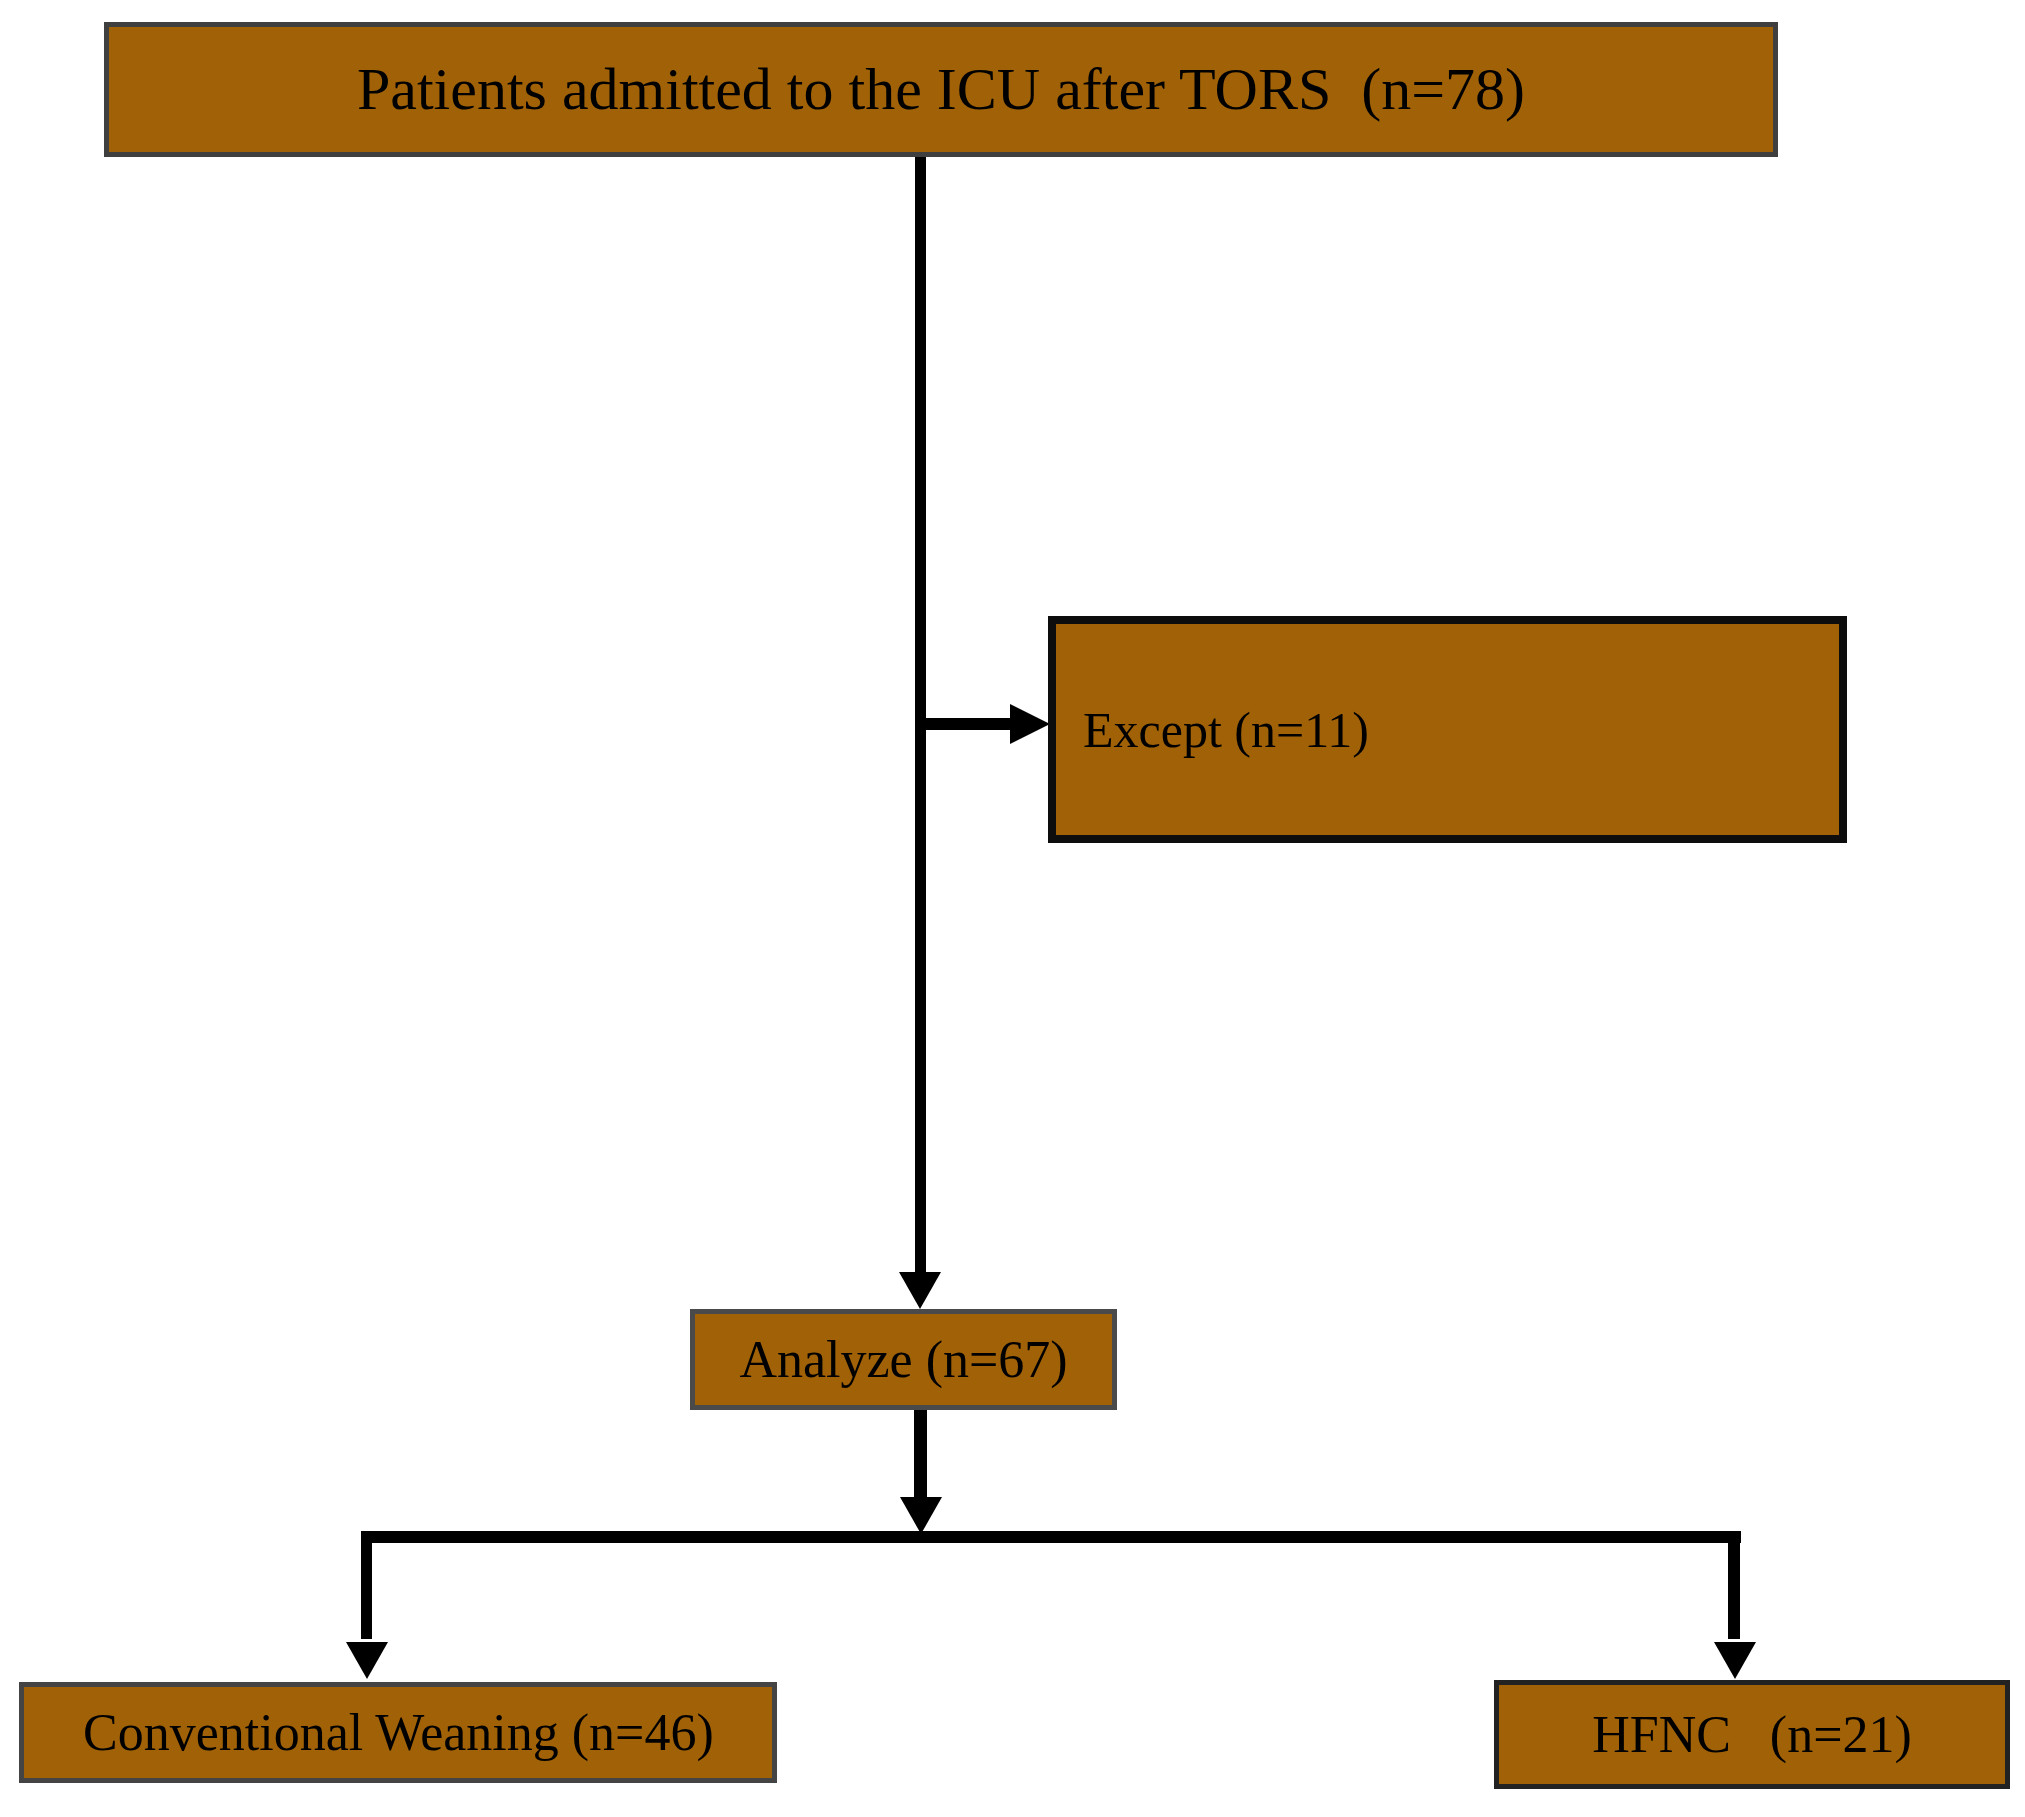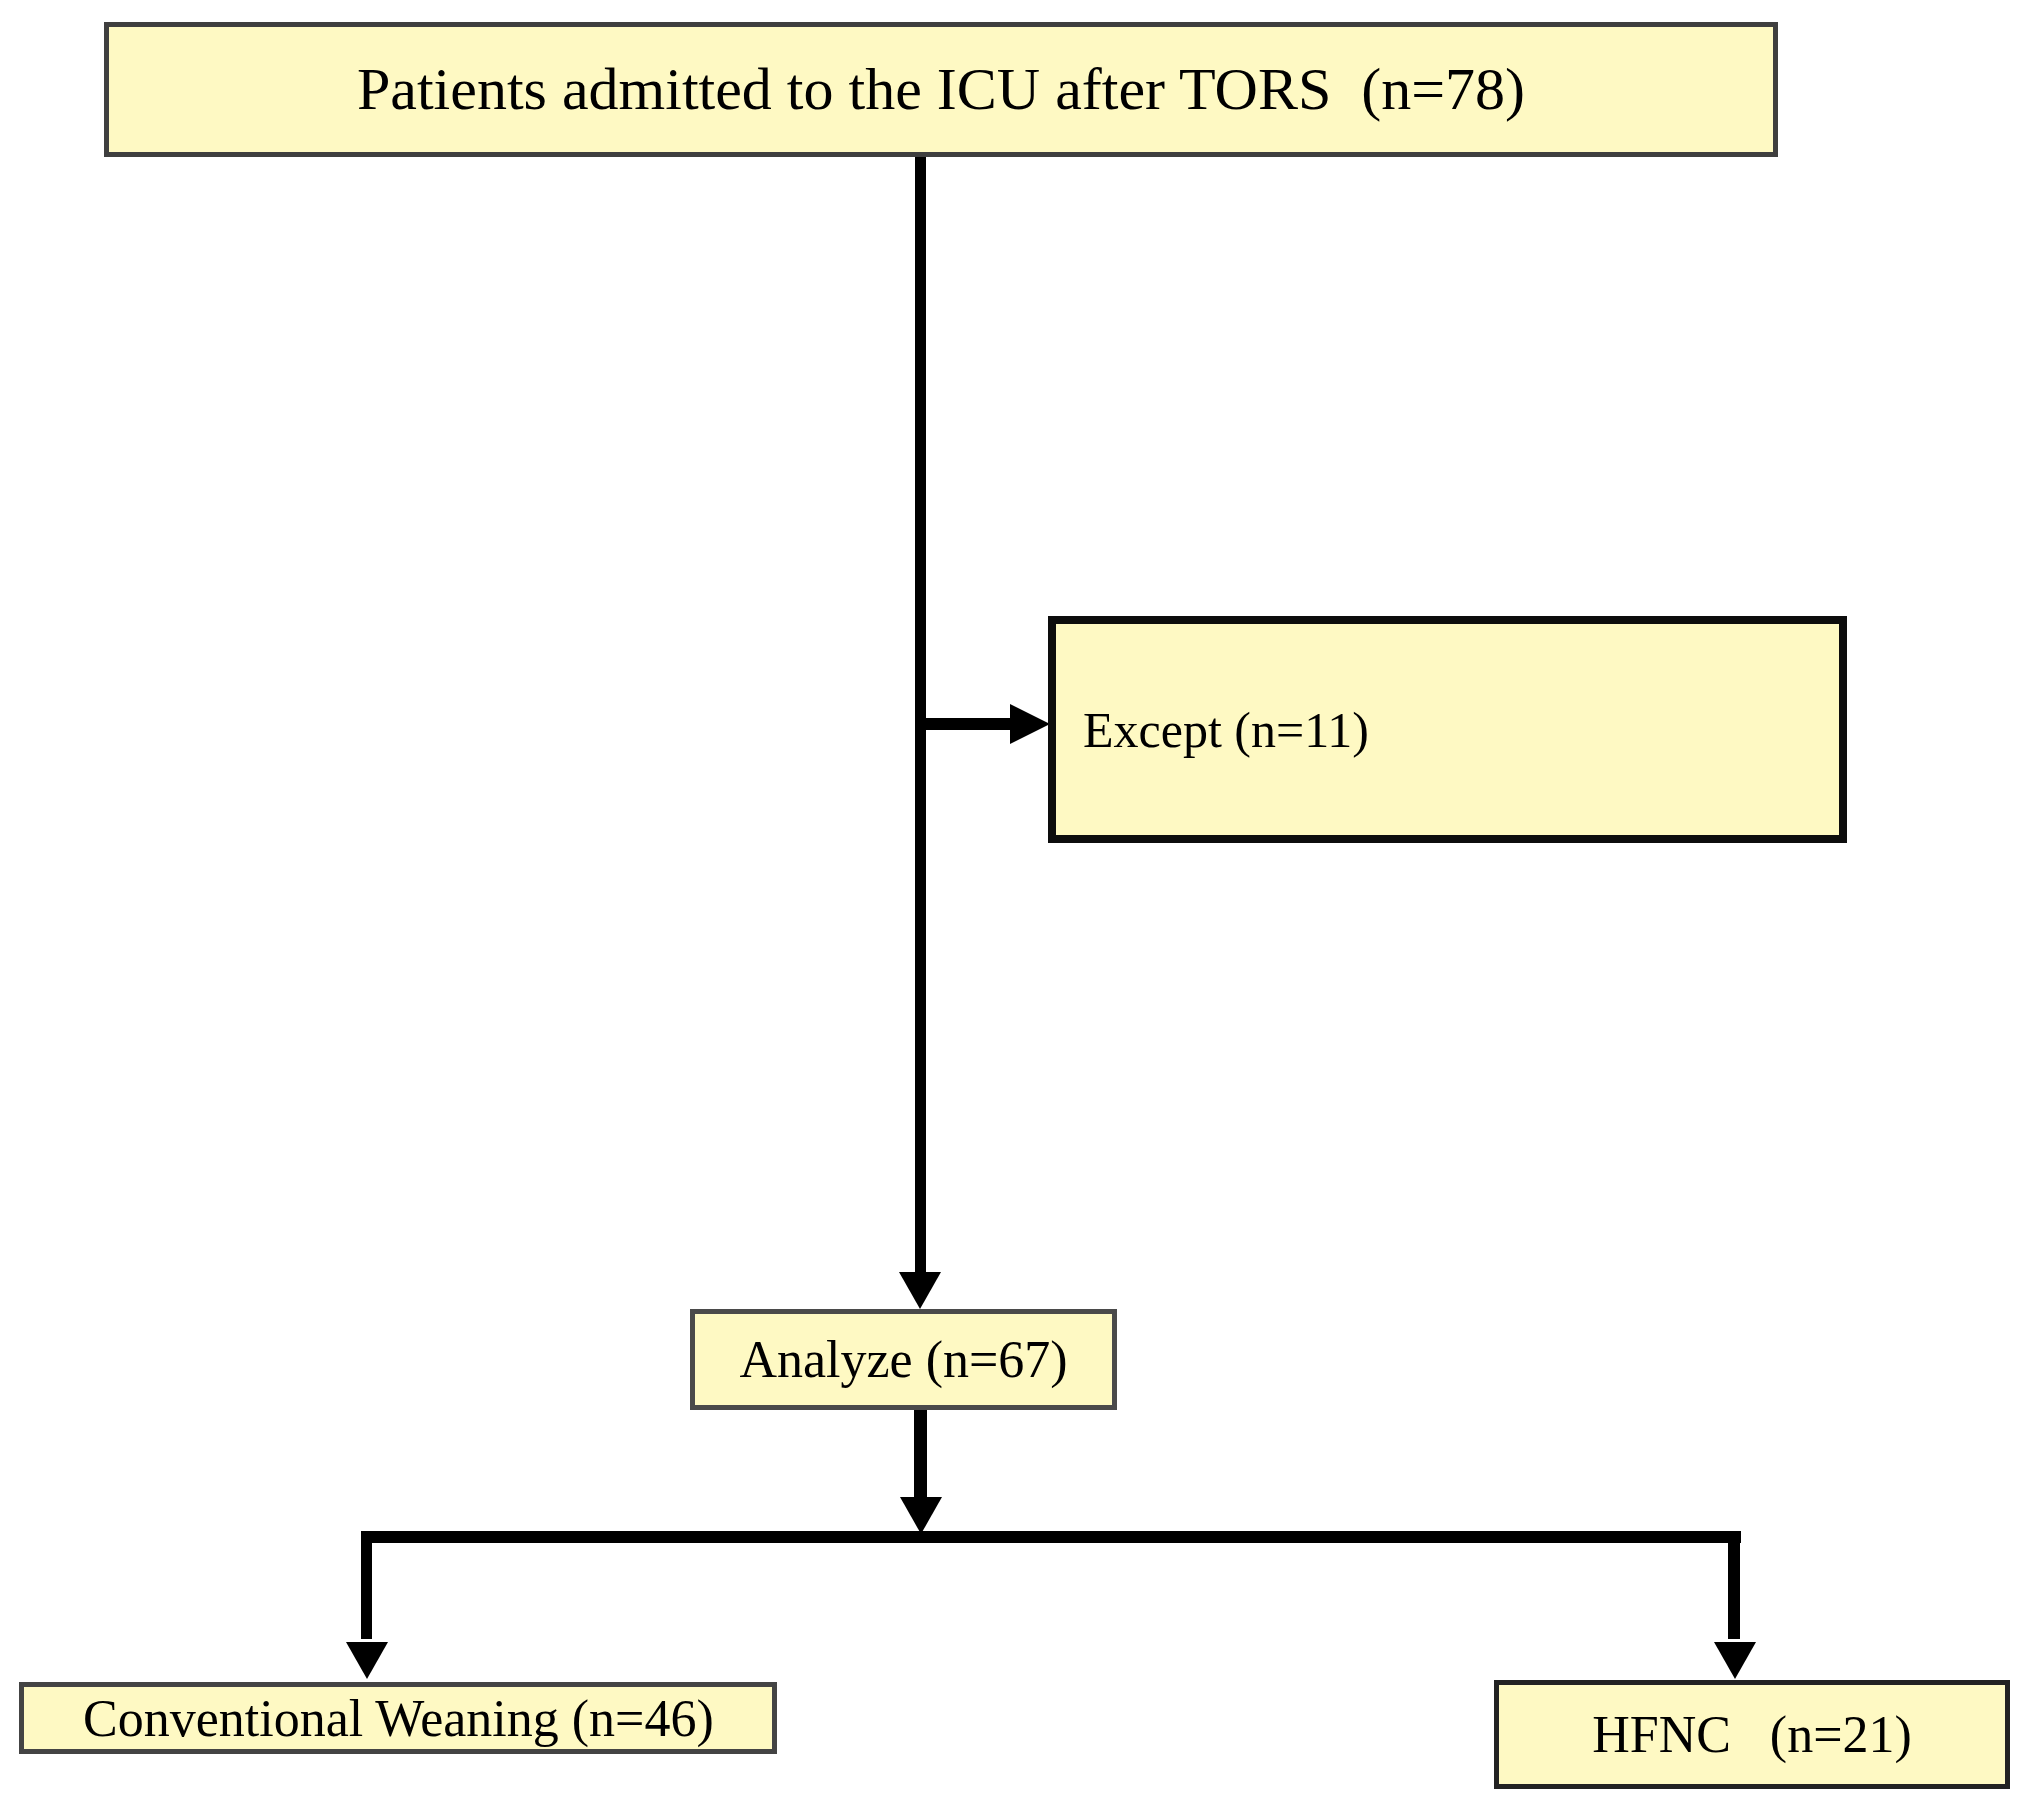--- a/index.html
+++ b/index.html
@@ -14,21 +14,21 @@
     font-family: "Liberation Serif", "DejaVu Serif", serif;
     color: #000000;
   }
   .canvas {
     position: absolute;
     inset: 0;
     background: #ffffff;
   }
   .box {
     position: absolute;
-    background: #fef9c3;
+    background: #a16207;
     display: flex;
     align-items: center;
     justify-content: center;
     box-sizing: border-box;
     color: #000000;
   }
   .box .label {
     white-space: pre;
     text-align: center;
   }
@@ -47,21 +47,21 @@
   .box-excluded .lines {
     padding-left: 27px;
     line-height: 70px;
   }
   .box-analyze {
     left: 690px; top: 1309px; width: 427px; height: 101px;
     border: 5px solid #4a4a4a;
     font-size: 52px;
   }
   .box-conventional {
-    left: 19.4px; top: 1682px; width: 758px; height: 72px;
+    left: 19.4px; top: 1682px; width: 758px; height: 101px;
     border: 5px solid #444444;
     font-size: 52px;
   }
   .box-hfnc {
     left: 1494px; top: 1680px; width: 516px; height: 109px;
     border: 5.8px solid #222222;
     font-size: 52px;
   }
   
   .line {

